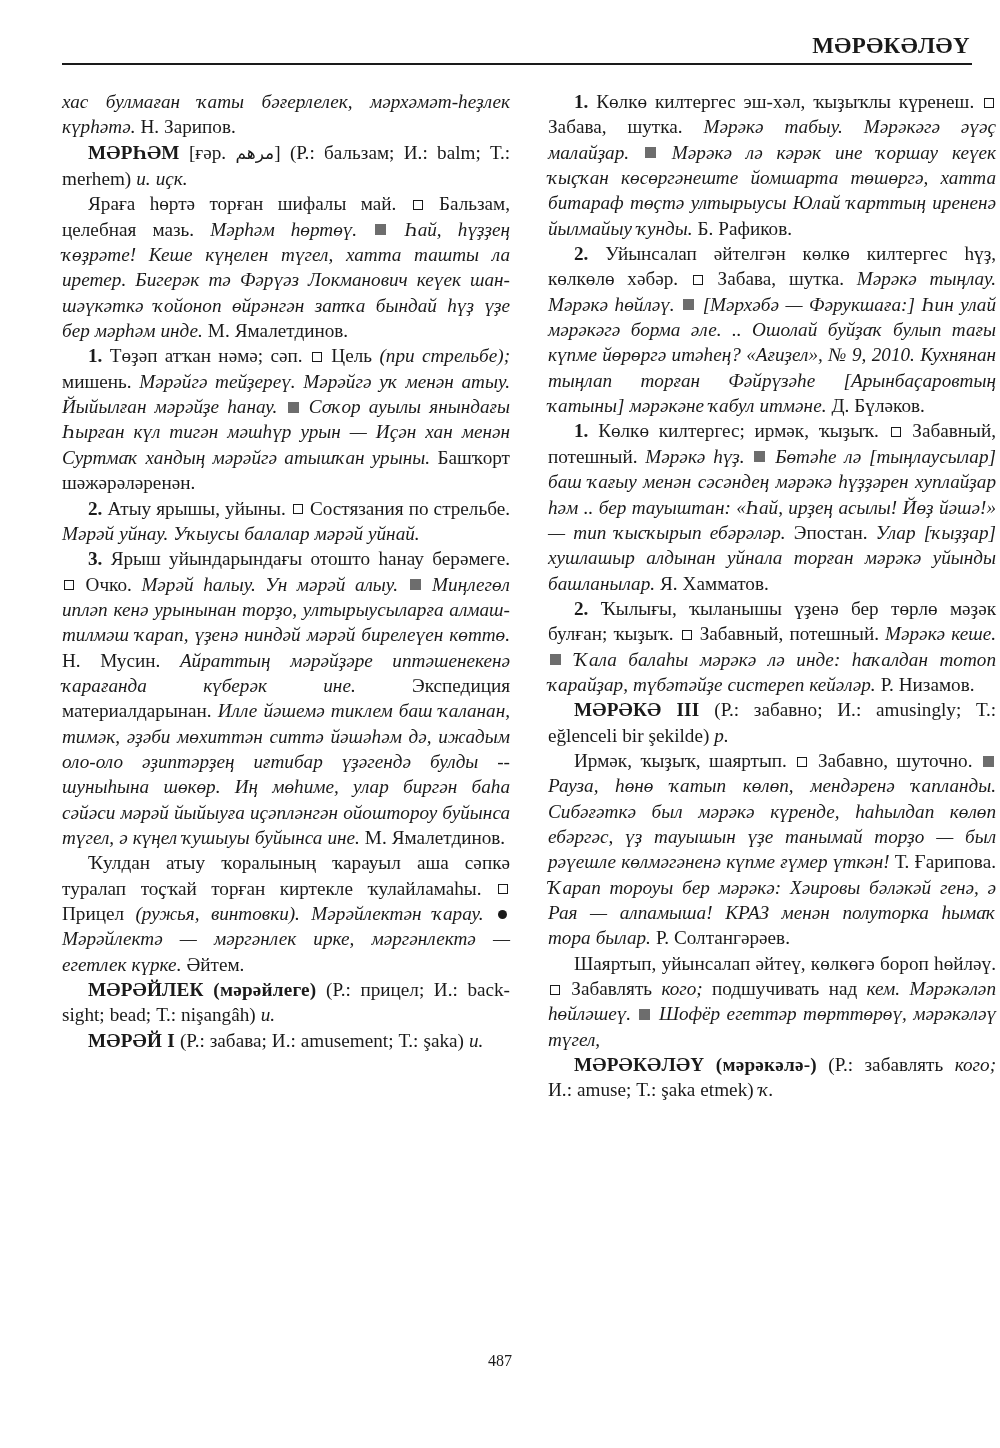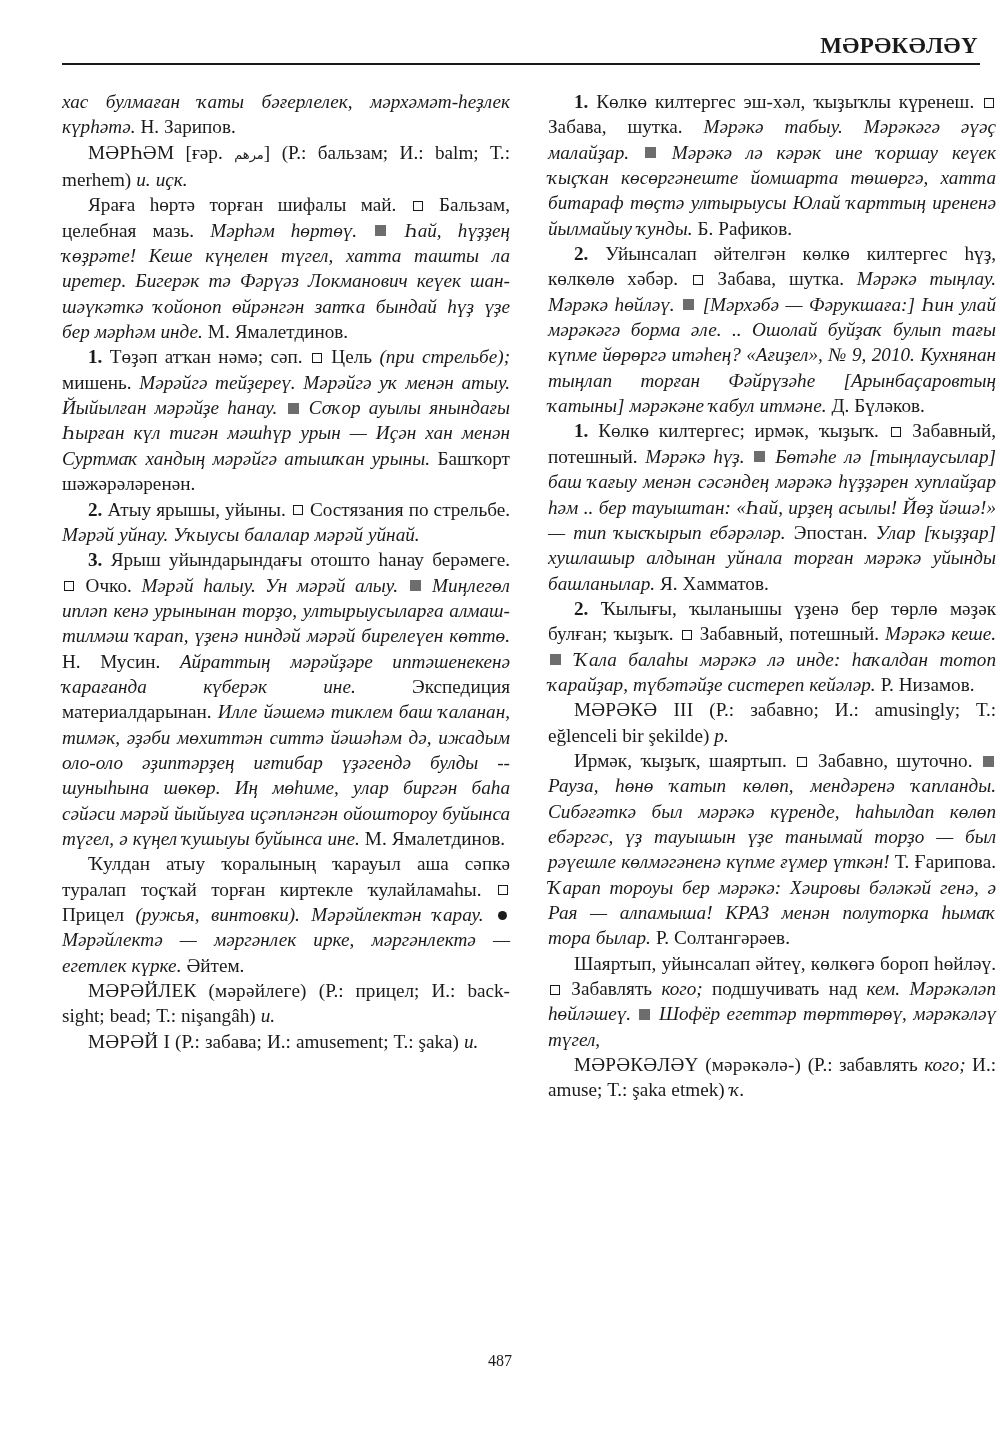--- a/index.html
+++ b/index.html
@@ -12,21 +12,21 @@
     height: 1448px;
     font-family: "Liberation Serif", "DejaVu Serif", serif;
     color: #1a1a1a;
     position: relative;
     overflow: hidden;
   }
   .page {
     width: 1000px;
     height: 1448px;
     box-sizing: border-box;
-    padding: 34px 20px 0 62px;
+    padding: 34px 28px 0 62px;
     position: relative;
   }
 
   
   .runhead {
     text-align: right;
     font-weight: bold;
     font-size: 23px;
     letter-spacing: 0.4px;
     line-height: 1;
@@ -62,21 +62,21 @@
   }
   .para.indent {
     text-indent: 26px;
   }
   .para.noindent {
     text-indent: 0;
   }
 
   
   .hw {            
-    font-weight: normal;
+    font-weight: bold;
     letter-spacing: 0.2px;
   }
   .it { font-style: italic; }
   .num { font-weight: bold; }
 
   
   .msq {           
     display: inline-block;
     width: 11px;
     height: 11px;
@@ -97,21 +97,21 @@
     display: inline-block;
     width: 9px;
     height: 9px;
     border-radius: 50%;
     background: #1a1a1a;
     vertical-align: 0.04em;
     margin: 0 3px;
   }
   .arab {
     font-family: "DejaVu Sans", sans-serif;
-    font-size: 13px;
+    font-size: 17px;
     direction: rtl;
     unicode-bidi: isolate;
   }
 
   
   .folio {
     position: absolute;
     left: 0;
     right: 0;
     bottom: 78px;

